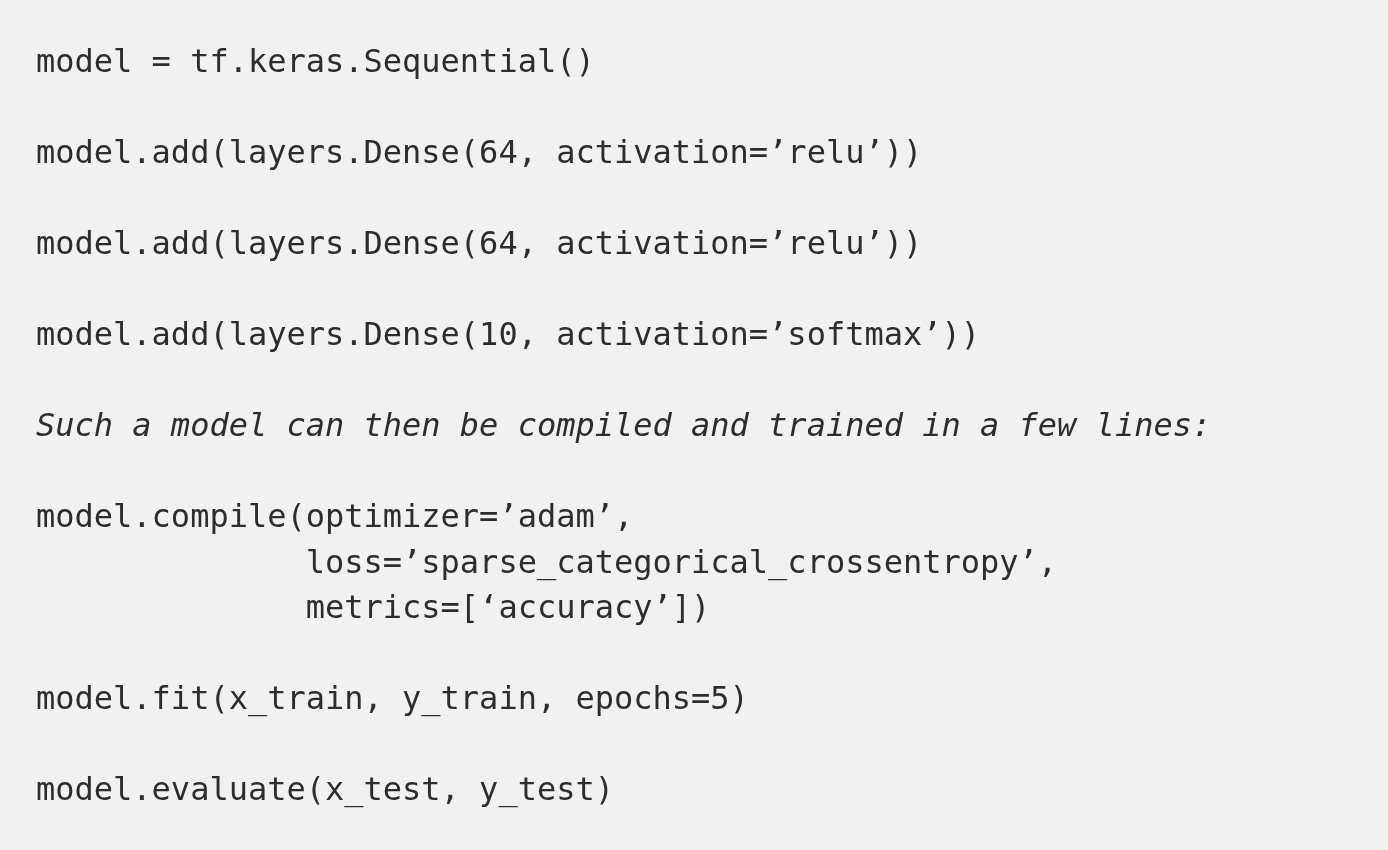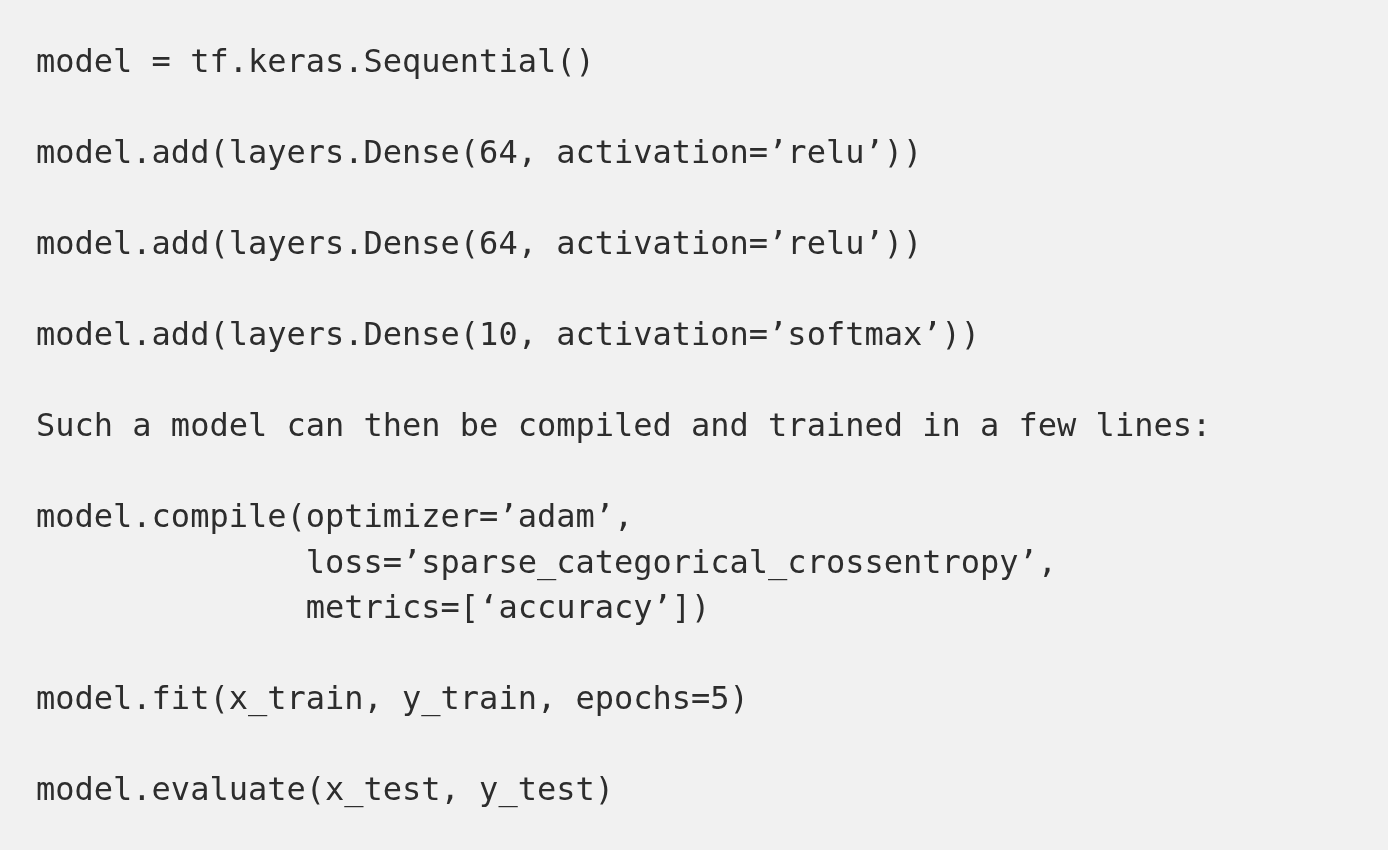--- a/index.html
+++ b/index.html
@@ -37,20 +37,21 @@
     letter-spacing: 0px;
     font-weight: 400;
     -webkit-font-smoothing: antialiased;
   }
   .code-line.blank {
     height: 45.5px;
     line-height: 45.5px;
   }
   .code-line.prose {
     color: #2d2d2d;
+    font-style: italic;
   }
 </style>
 </head>
 <body style="background: rgb(241, 241, 241);">
 
 <div class="page" style="background: rgb(241, 241, 241);">
   <pre class="code-block" id="code-block"><div class="code-line" style="color: rgb(45, 45, 45);">model = tf.keras.Sequential()</div><div class="code-line blank" style="color: rgb(45, 45, 45);"></div><div class="code-line" style="color: rgb(45, 45, 45);">model.add(layers.Dense(64, activation=’relu’))</div><div class="code-line blank" style="color: rgb(45, 45, 45);"></div><div class="code-line" style="color: rgb(45, 45, 45);">model.add(layers.Dense(64, activation=’relu’))</div><div class="code-line blank" style="color: rgb(45, 45, 45);"></div><div class="code-line" style="color: rgb(45, 45, 45);">model.add(layers.Dense(10, activation=’softmax’))</div><div class="code-line blank" style="color: rgb(45, 45, 45);"></div><div class="code-line prose" style="color: rgb(45, 45, 45);">Such a model can then be compiled and trained in a few lines:</div><div class="code-line blank" style="color: rgb(45, 45, 45);"></div><div class="code-line" style="color: rgb(45, 45, 45);">model.compile(optimizer=’adam’,</div><div class="code-line" style="color: rgb(45, 45, 45);">              loss=’sparse_categorical_crossentropy’,</div><div class="code-line" style="color: rgb(45, 45, 45);">              metrics=[‘accuracy’])</div><div class="code-line blank" style="color: rgb(45, 45, 45);"></div><div class="code-line" style="color: rgb(45, 45, 45);">model.fit(x_train, y_train, epochs=5)</div><div class="code-line blank" style="color: rgb(45, 45, 45);"></div><div class="code-line" style="color: rgb(45, 45, 45);">model.evaluate(x_test, y_test)</div></pre>
 </div>
 
 </body></html>

